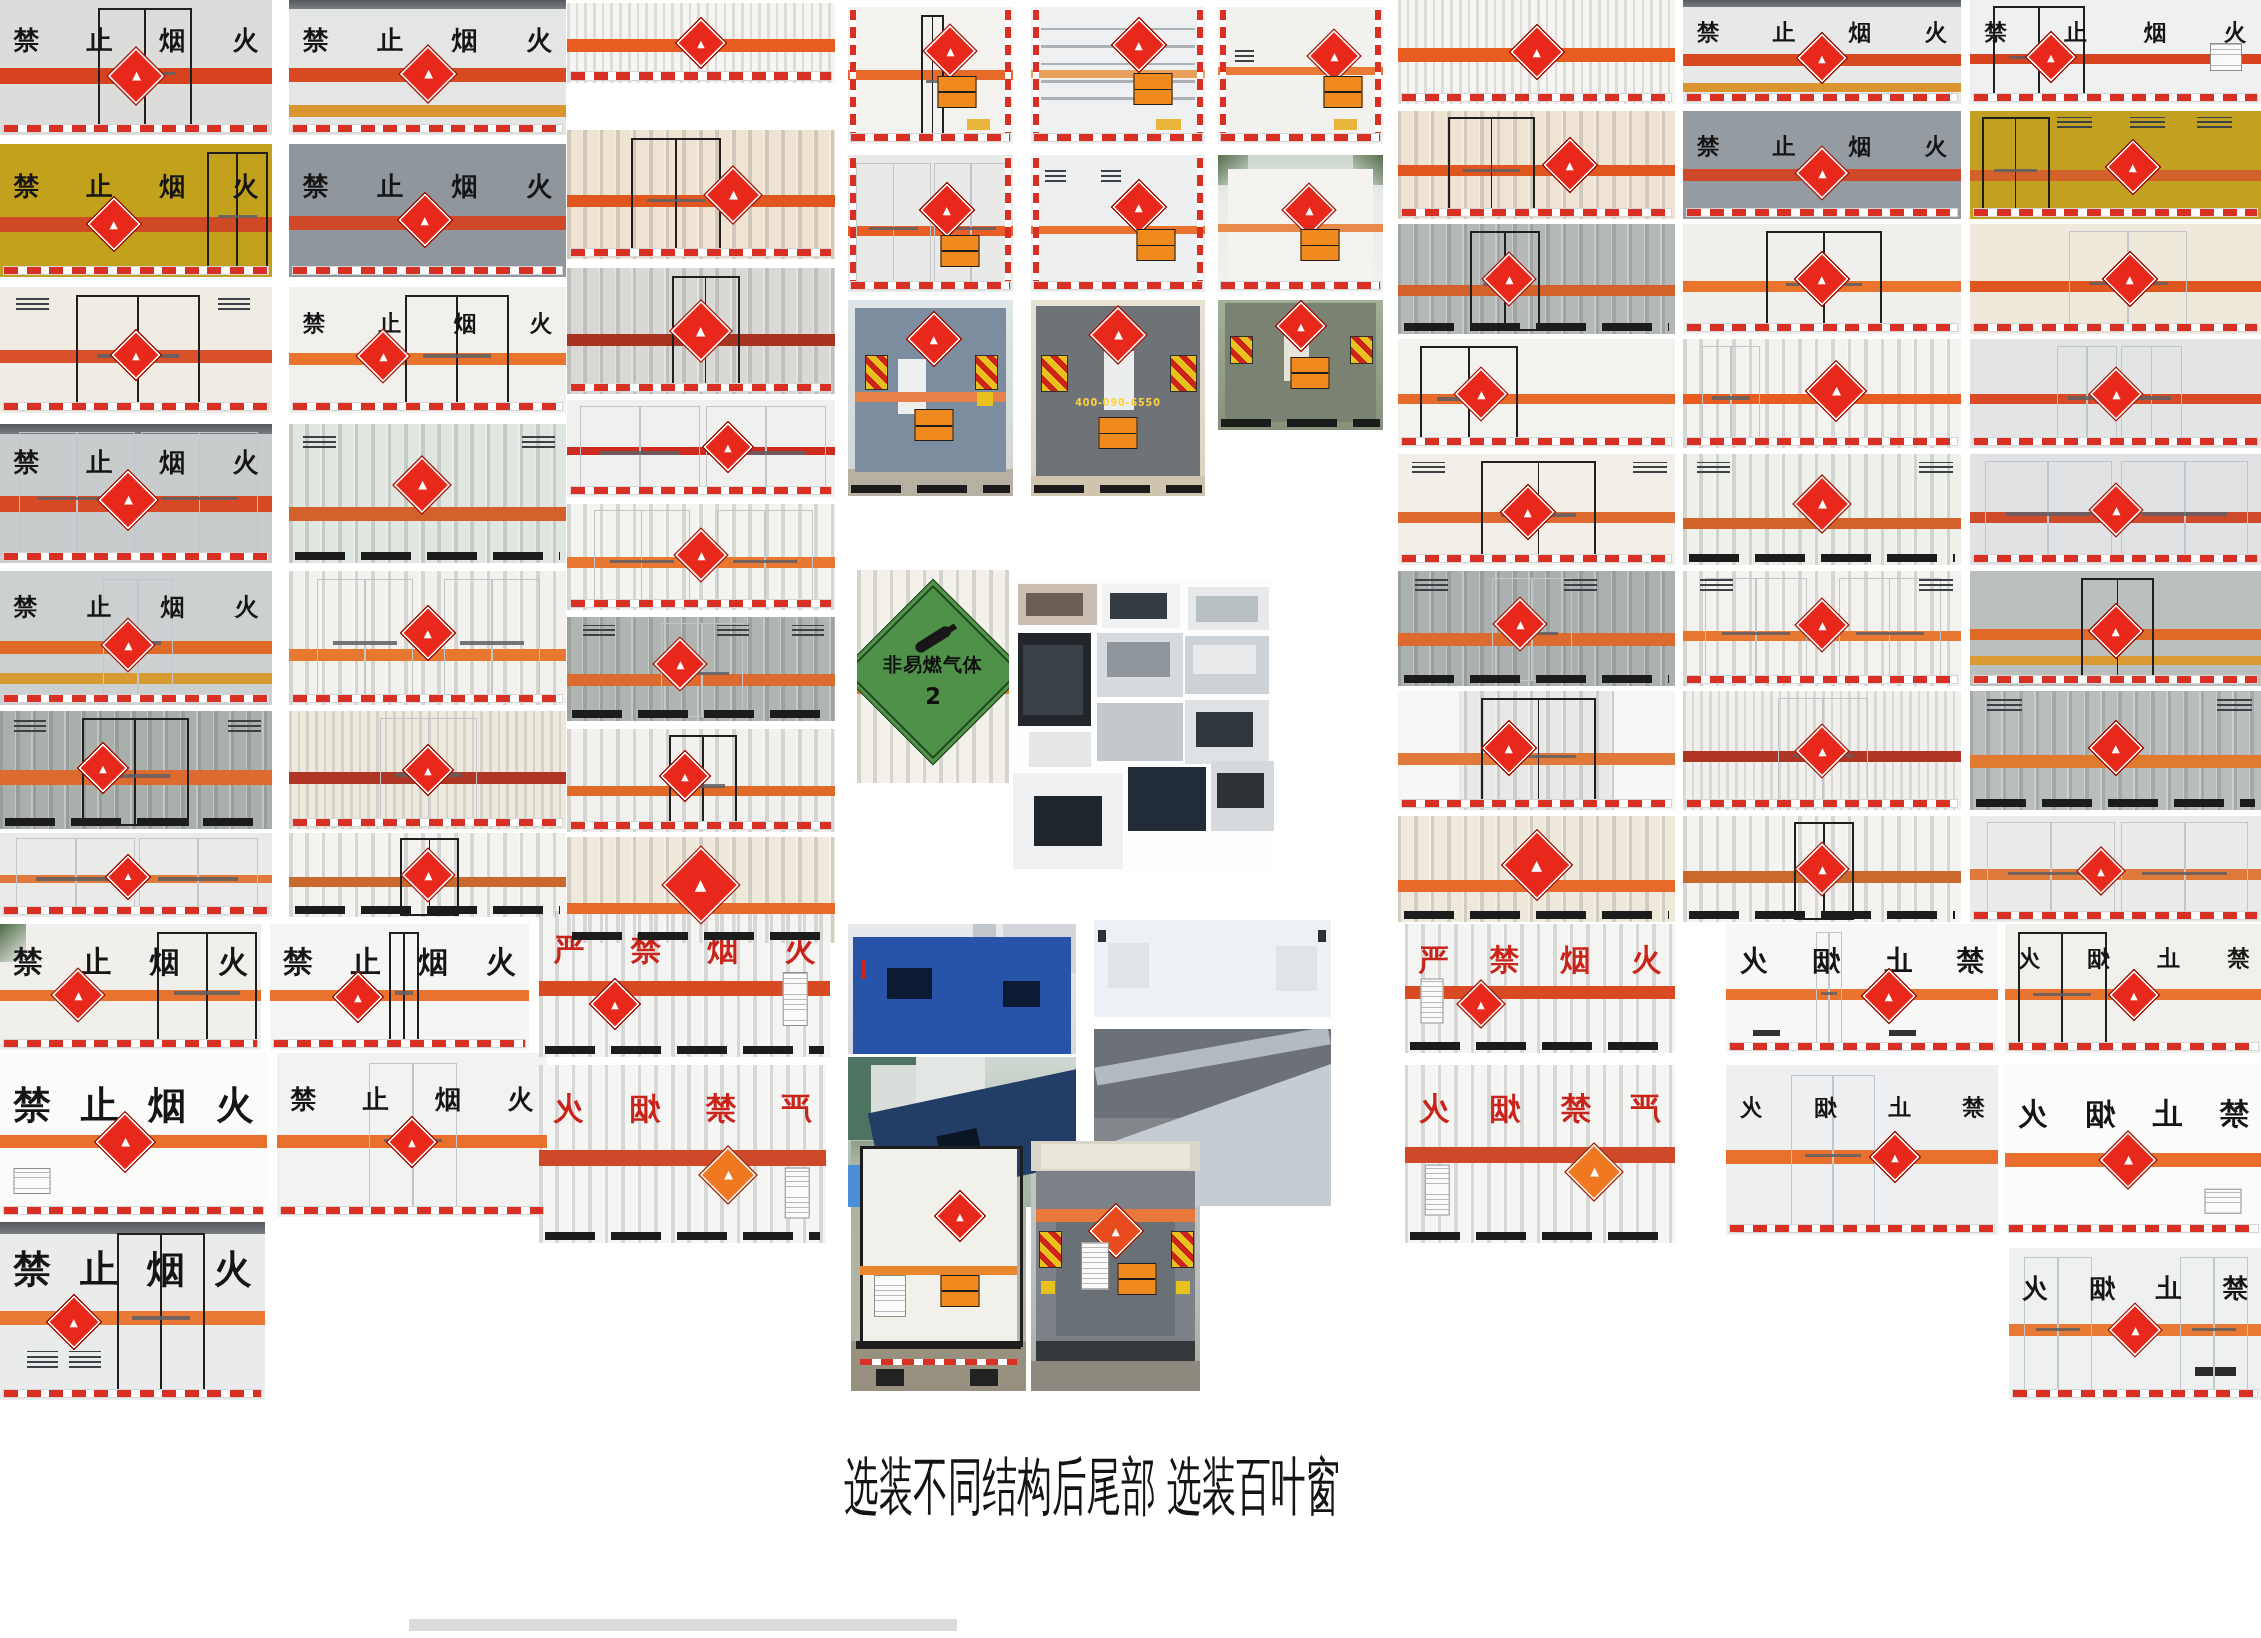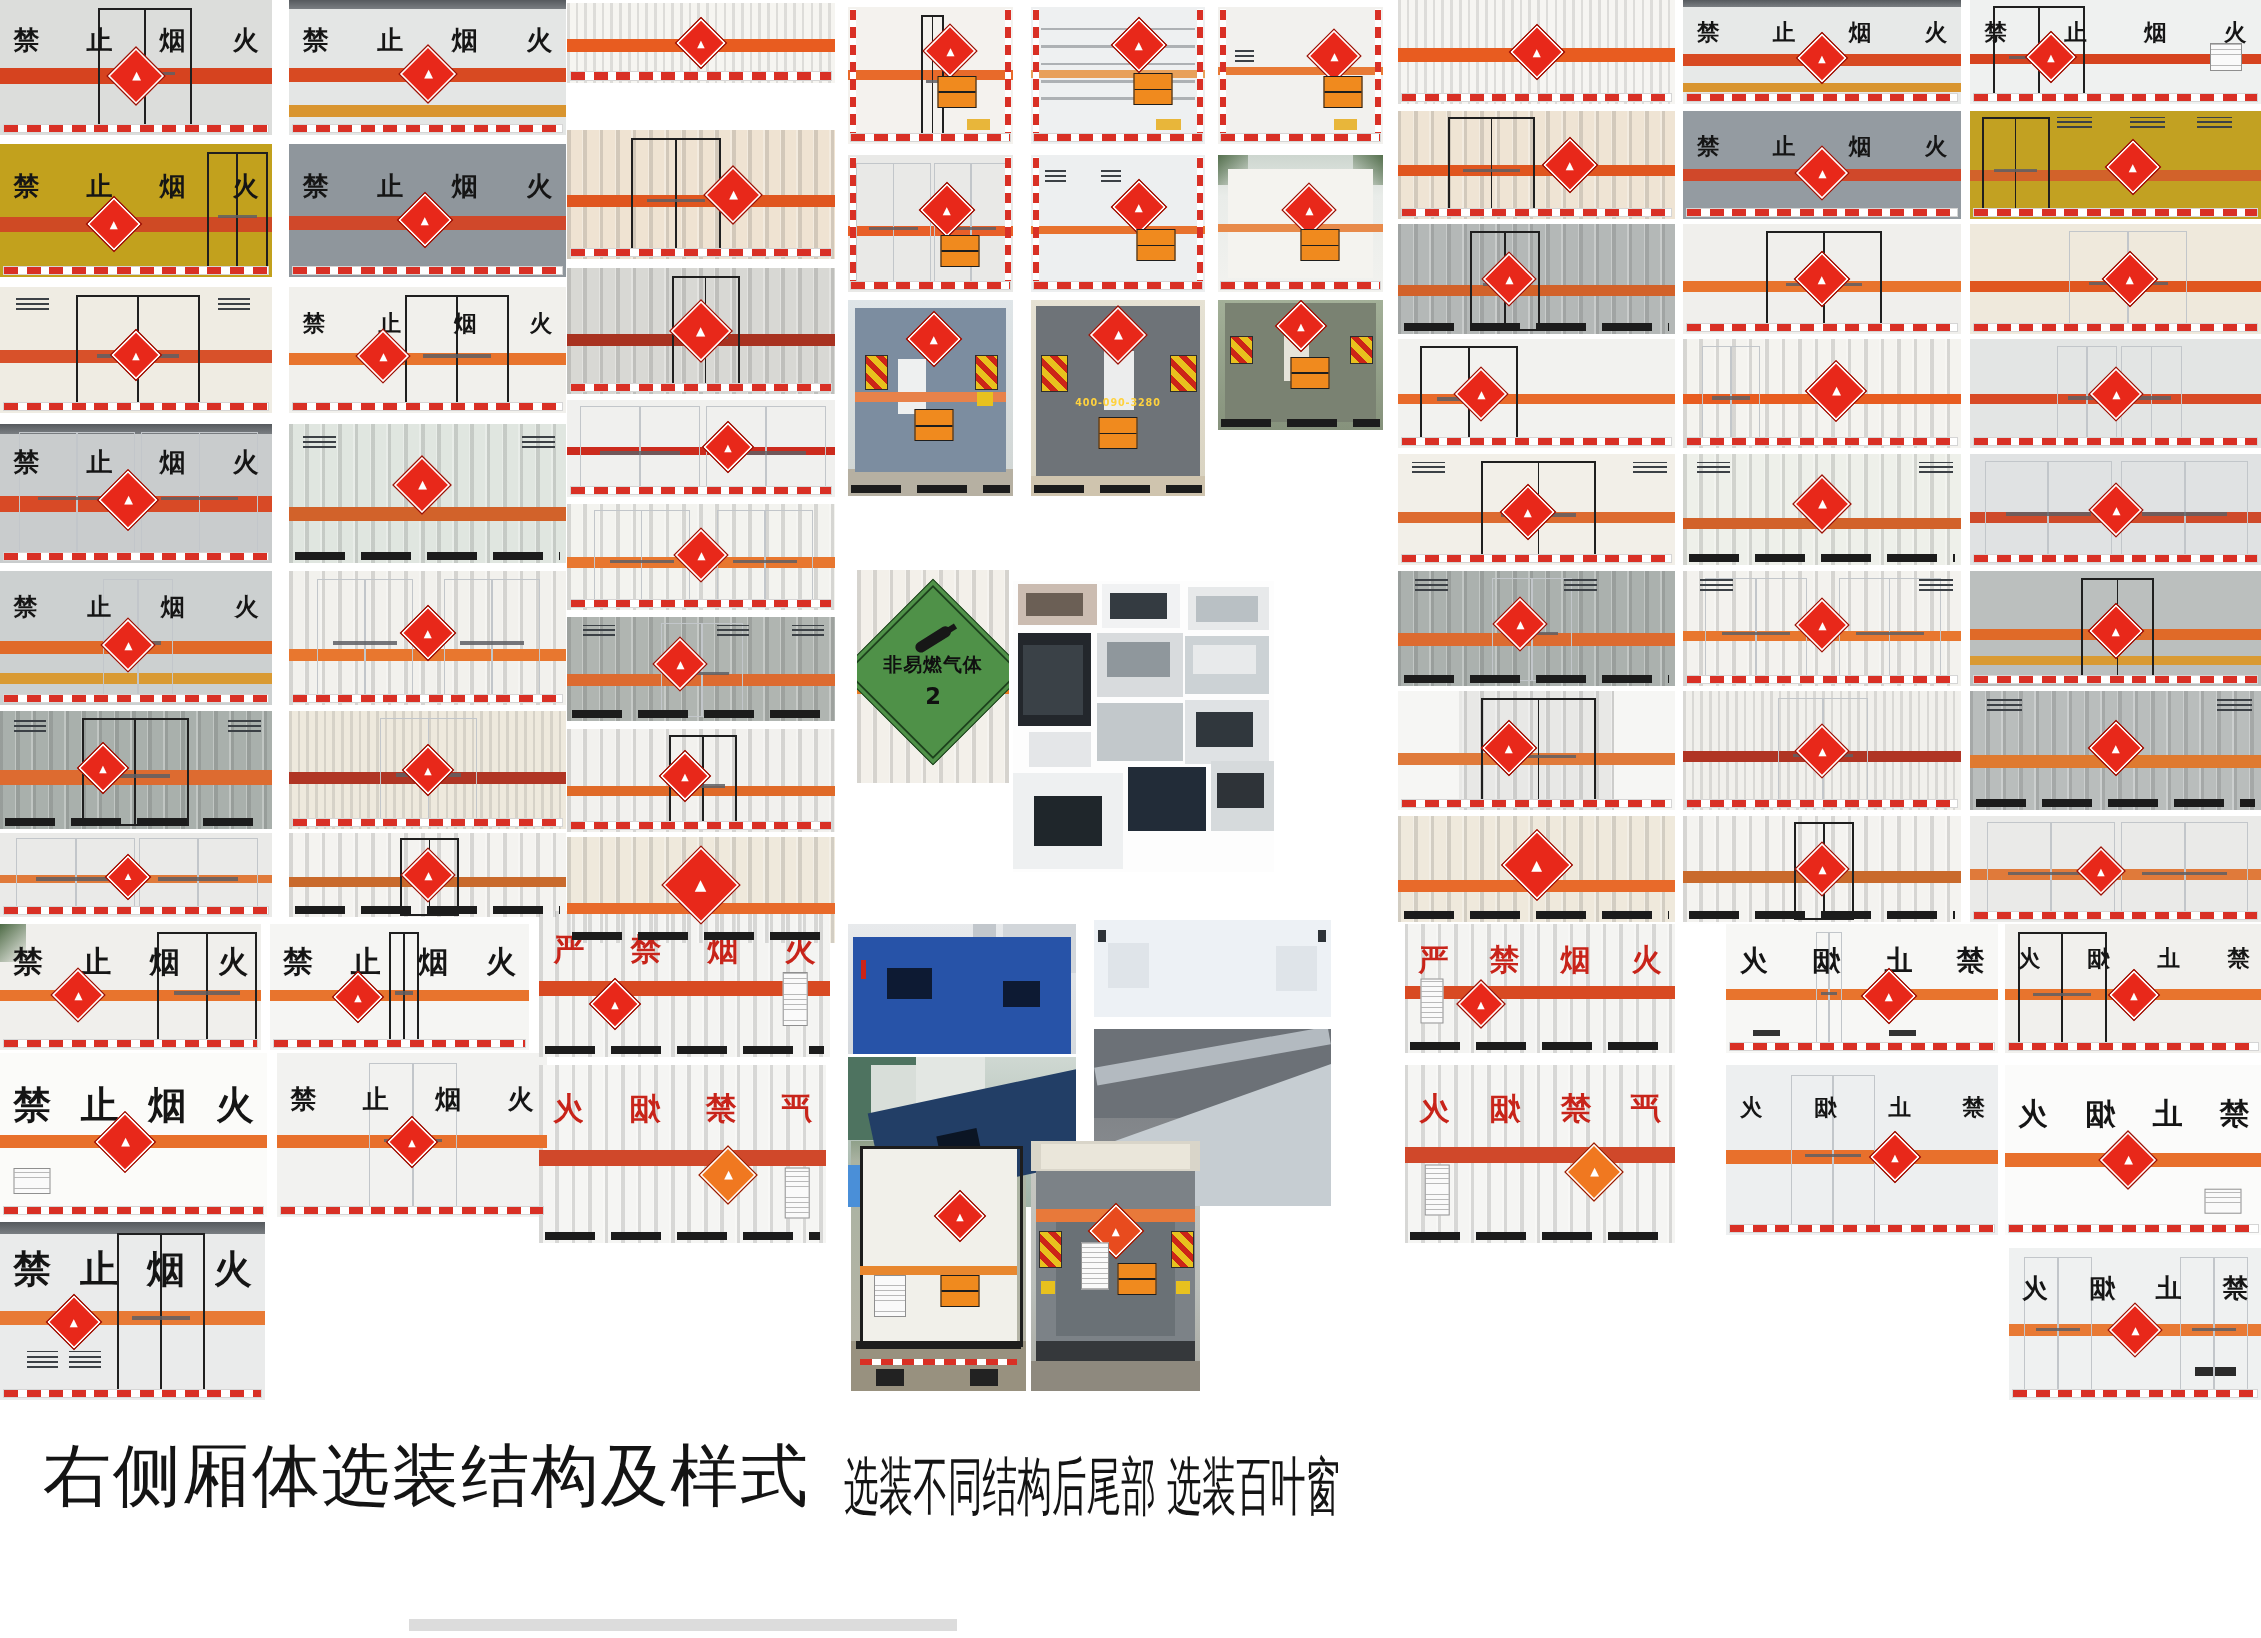--- a/index.html
+++ b/index.html
@@ -439,21 +439,21 @@
       <div class="tile" style="left: 1031px; top: 300px; width: 174px; height: 196px; background: linear-gradient(rgb(230, 226, 212), rgb(216, 210, 192));">
         <div class="kid" style="left: 0%; top: 90%; width: 100%; height: 10%; background: rgb(207, 196, 174);"></div>
         <div class="kid" style="left: 3%; top: 3%; width: 94%; height: 87%; background: rgb(110, 115, 120);"></div>
         <div class="kid" style="left: 42%; top: 26%; width: 17%; height: 30%; background: rgb(236, 237, 237);"></div>
         <div class="dia" style="left: 50%; top: 18%; width: 40px; height: 40px; background: rgb(232, 40, 26);">
           <span style="font-size: 11.3px;">▲</span>
         </div>
         <div class="plate" style="left: 50%; top: 68%;"></div>
         <div class="warn" style="left: 6%; top: 28%; width: 14%; height: 18%;"></div>
         <div class="warn" style="left: 80%; top: 28%; width: 14%; height: 18%;"></div>
-        <div class="phone" style="left: 50%; top: 52%; font-size: 9.6px;">400-090-3280</div>
+        <div class="phone" style="left: 50%; top: 52%; font-size: 9.6px;">400-090-6550</div>
         <div class="bumper"></div>
       </div>
       <div class="tile" style="left: 1218px; top: 300px; width: 165px; height: 130px; background: linear-gradient(rgb(163, 176, 152), rgb(134, 146, 124));">
         <div class="kid" style="left: 4%; top: 2%; width: 92%; height: 92%; background: rgb(122, 130, 114);"></div>
         <div class="kid" style="left: 40%; top: 28%; width: 15%; height: 34%; background: rgb(230, 228, 218);"></div>
         <div class="dia" style="left: 50%; top: 20%; width: 35px; height: 35px; background: rgb(232, 40, 26);">
           <span style="font-size: 9.6px;">▲</span>
         </div>
         <div class="plate" style="left: 56%; top: 56%;"></div>
         <div class="warn" style="left: 7%; top: 28%; width: 13%; height: 20%;"></div>
@@ -1040,18 +1040,17 @@
         </div>
         <div class="door s" style="left: 52%; width: 43%;">
           <div class="mid"></div>
         </div>
         <div class="dia" style="left: 45%; top: 52%; width: 33px; height: 33px; background: rgb(232, 40, 26);">
           <span style="font-size: 9.6px;">▲</span>
         </div>
         <div class="refl"></div>
       </div>
     </div>
-  <div class="cap" style="left:43px;top:1431px;font-size:68px;letter-spacing:1.7px;">右侧厢体选装结构及样式</div>
   <div class="cap small" style="left:844px;top:1444px;font-size:63px;">选装不同结构后尾部</div>
   <div class="cap small" style="left:1167px;top:1444px;font-size:63px;">选装百叶窗</div>
   <div class="bottom-bar"></div>
 </div>
 
 
 </body></html>

